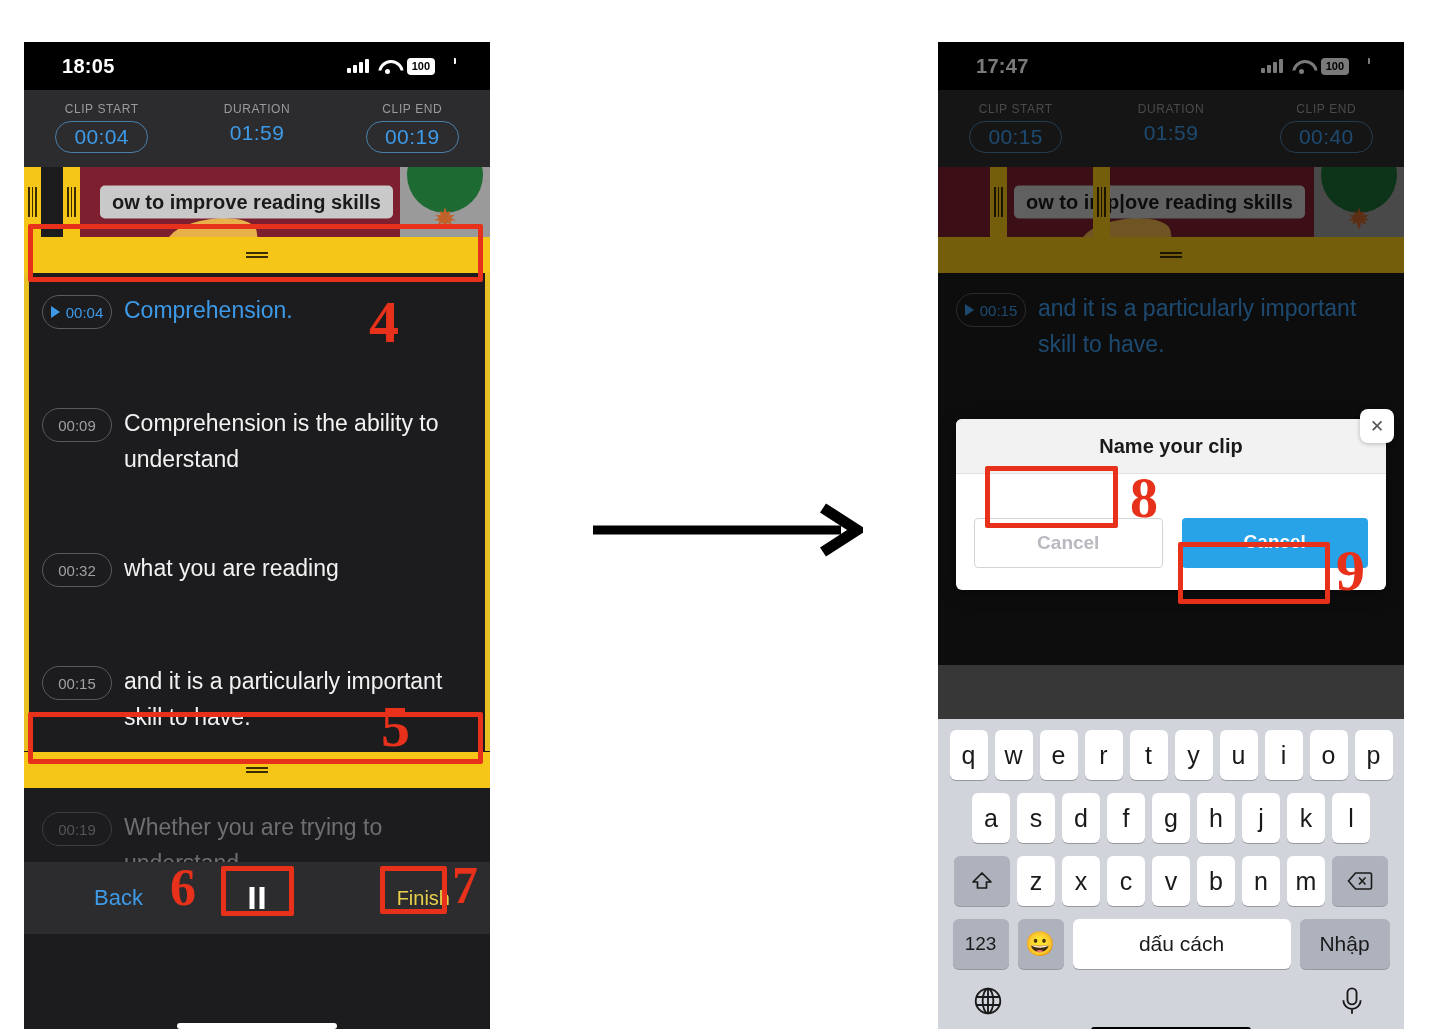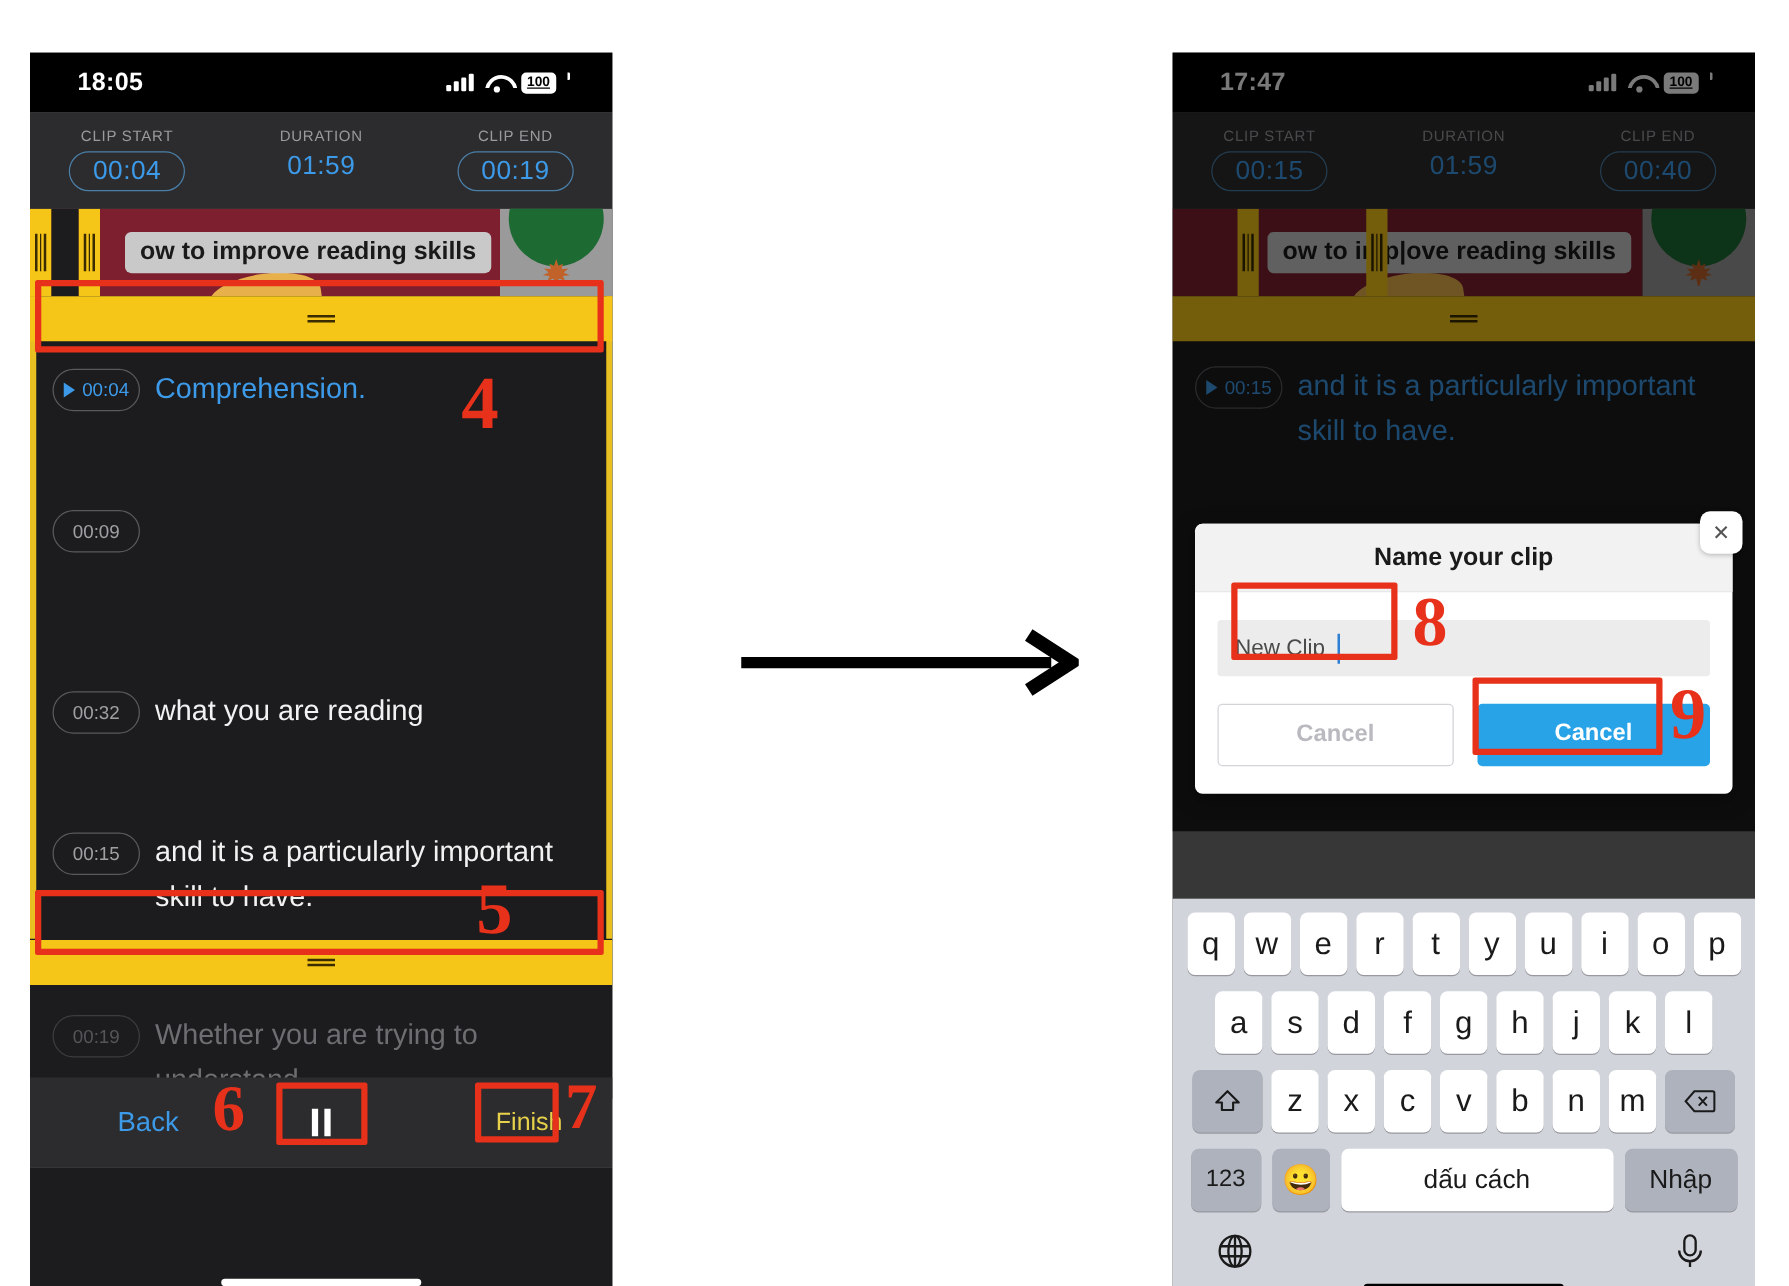--- a/index.html
+++ b/index.html
@@ -44,21 +44,21 @@
   }
   .wifi::after{
     content:""; position:absolute; left:7.5px; top:10px; width:5px; height:5px;
     background:#fff; border-radius:50%;
   }
   .batt {
     border:2px solid #fff; border-radius:4px; padding:1px 3px;
     font-size:11px; font-weight:700; color:#000; background:#fff;
     line-height:1;
   }
-  .batt-wrap{display:flex;align-items:flex-start;gap:9px;text-decoration:underline;}
+  .batt-wrap{display:flex;align-items:flex-start;gap:19px;}
   .batt-tip{width:2px;height:6px;background:#fff;border-radius:0 1px 1px 0;}
 
   
   .clip-header {
     background: #2c2c2e;
     padding: 12px 0 14px;
     display: flex; justify-content: space-around; align-items: flex-start;
   }
   .clip-col { text-align: center; flex: 1; }
   .clip-label {
@@ -308,20 +308,21 @@
         <span class="play"></span>
         <span>00:04</span>
       </div>
       <div class="ttext">Comprehension.</div>
     </div>
 
     <div class="tline" style="height:145px;">
       <div class="tpill">
         <span>00:09</span>
       </div>
+      <div class="ttext">Comprehension is the ability to understand</div>
     </div>
 
     <div class="tline" style="height:113px;">
       <div class="tpill">
         <span>00:32</span>
       </div>
       <div class="ttext">what you are reading</div>
     </div>
 
     <div class="tline" style="height:88px;">
@@ -427,24 +428,20 @@
       <div class="ttext">and it is a particularly important skill to have.</div>
     </div>
   </div>
 
   <div class="dim-overlay"></div>
 
   <div class="modal">
     <div class="modal-close">✕</div>
     <div class="modal-head">Name your clip</div>
     <div class="modal-body">
-      <div class="input-wrap">
-        <input class="clip-input" type="text" value="New Clip" style="">
-        <div class="caret"></div>
-      </div>
       <div class="modal-actions">
         <div class="mbtn cancel">Cancel</div>
         <div class="mbtn create">Cancel</div>
       </div>
     </div>
   </div>
 
   <div class="keyboard">
     <div class="krow r1">
       <div class="key">q</div>

